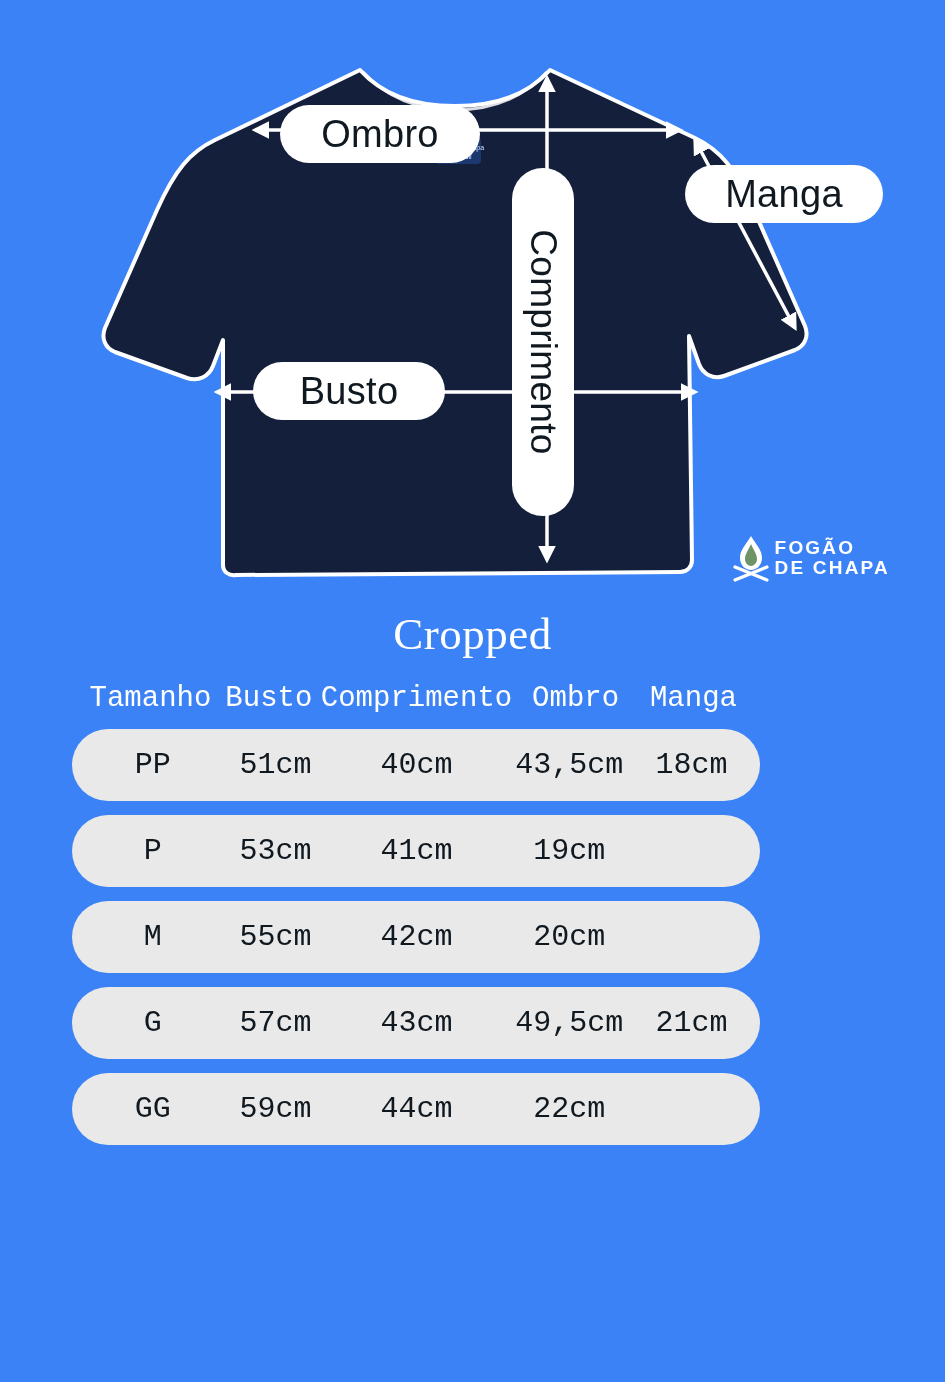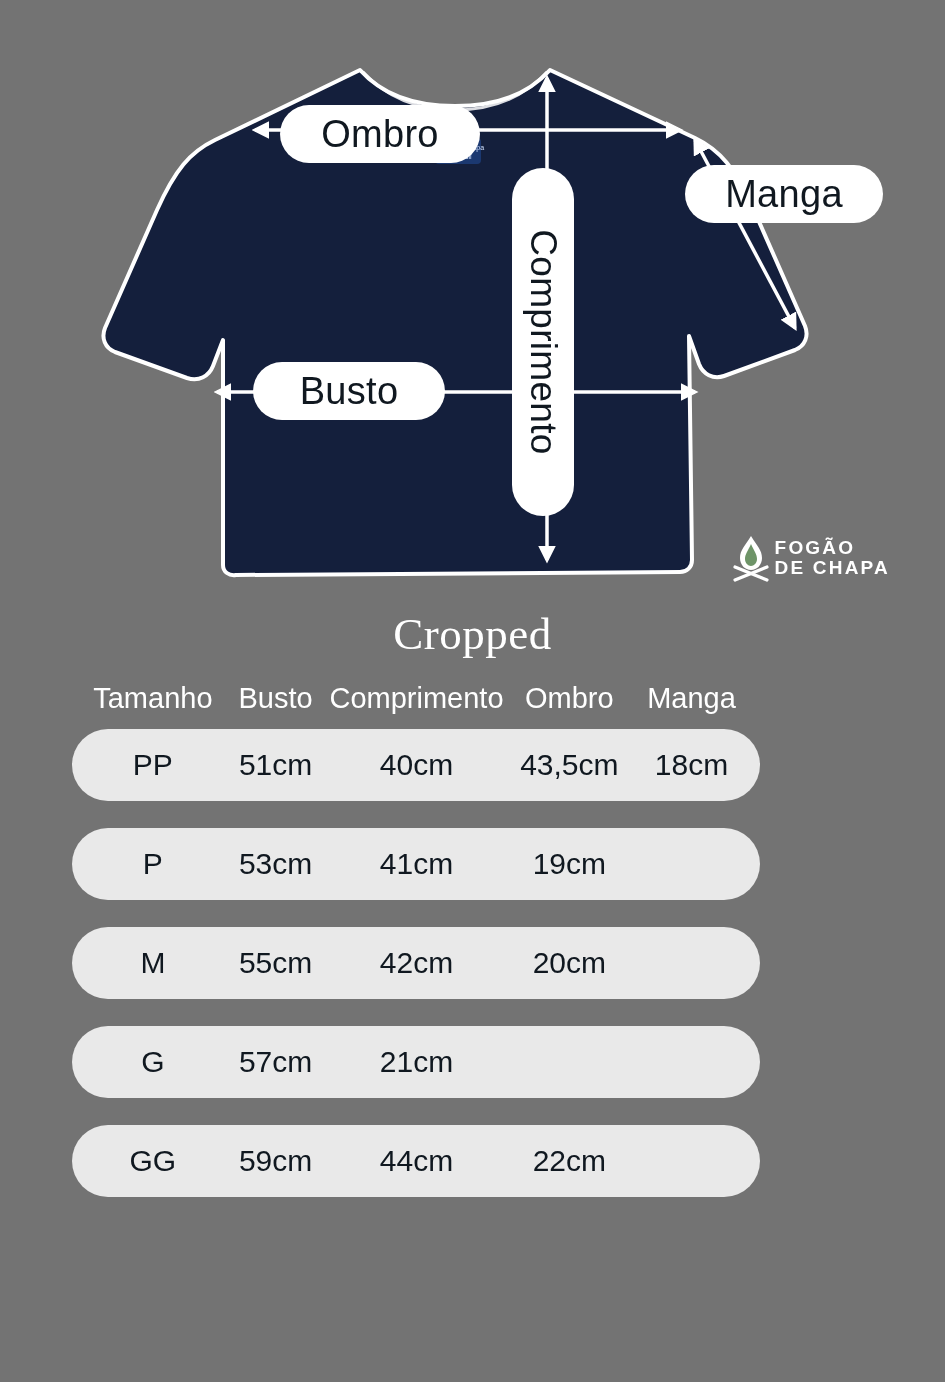--- a/index.html
+++ b/index.html
@@ -6,21 +6,21 @@
   html, body {
     margin: 0; padding: 0;
     width: 945px; height: 1382px;
     background: #6e9468;
     font-family: "Liberation Sans", sans-serif;
     overflow: hidden;
   }
   .page {
     position: relative;
     width: 945px; height: 1382px;
-    background: #737373;
+    background: #3b82f6;
   }
 
   
   .illustration {
     position: relative;
     width: 945px;
     height: 600px;
   }
   .shirt-wrap {
     position: absolute;
@@ -94,39 +94,40 @@
     font-size: 45px;
     font-weight: 400;
     margin: 8px 0 22px 0;
     letter-spacing: 0.5px;
   }
 
   
   .table {
     width: 832px;
     padding: 0 72px;
+    font-family: Liberation Mono, monospace;
   }
   .row {
     display: grid;
     grid-template-columns: 1.28fr 1.0fr 1.62fr 1.22fr 1.05fr;
     align-items: center;
   }
   .head-row {
     color: #ffffff;
     font-size: 29px;
     padding: 0 12px 14px 12px;
   }
   .head-row > div { text-align: center; }
   .data-row {
     background: #e9e9e9;
     color: #101820;
     border-radius: 999px;
     height: 72px;
     font-size: 30px;
-    margin-bottom: 27px;
+    margin-bottom: 14px;
     padding: 0 12px;
   }
   .data-row > div { text-align: center; }
 
   
   .note {
     position: absolute;
     left: 0; right: 0;
     bottom: 54px;
     text-align: center;
@@ -261,20 +262,22 @@
     <div class="row data-row">
       <div>M</div>
       <div>55cm</div>
       <div>42cm</div>
       <div>20cm</div>
     </div>
 
     <div class="row data-row">
       <div>G</div>
       <div>57cm</div>
+      <div>43cm</div>
+      <div>49,5cm</div>
       <div>21cm</div>
     </div>
 
     <div class="row data-row">
       <div>GG</div>
       <div>59cm</div>
       <div>44cm</div>
       <div>22cm</div>
     </div>
   </div>

